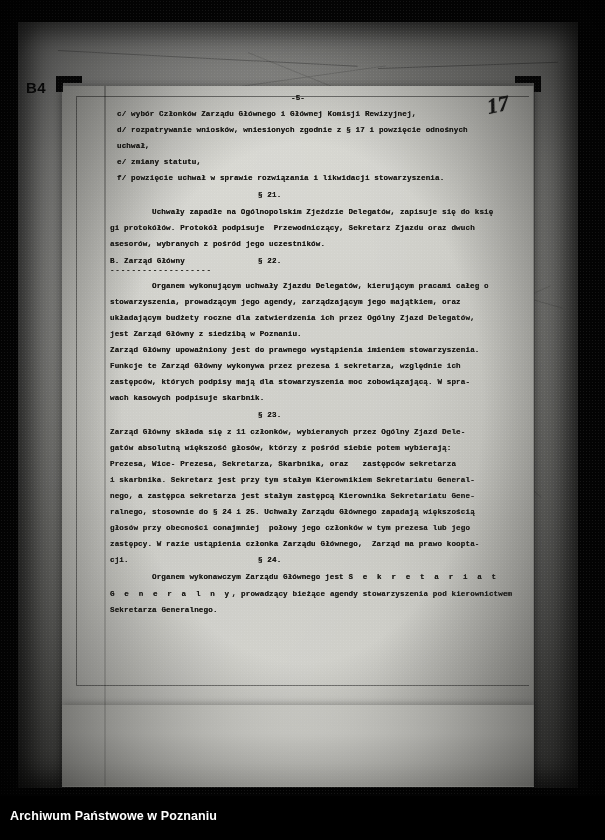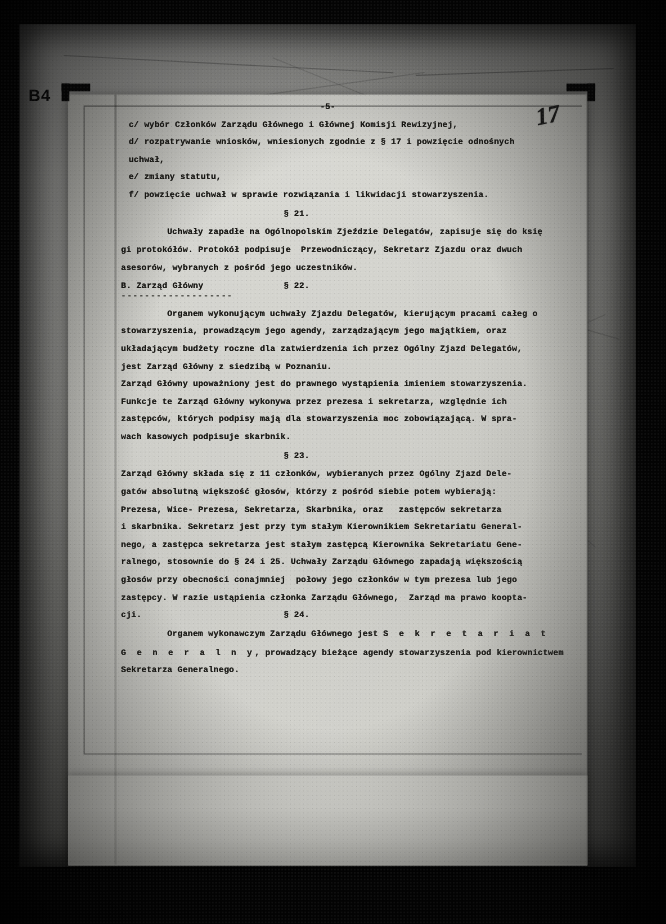--- a/index.html
+++ b/index.html
@@ -158,13 +158,16 @@
       </div>
     <div class="dashrule" id="rule" style="left: 48px; top: 180px;">-------------------</div>
   </div>
 
   <div class="folio">17</div>
 
   <div class="softfocus"></div>
   <div class="grain"></div>
   <div class="vignette"></div>
 
+  <div class="wm">
+    <span>Archiwum Państwowe w Poznaniu</span>
+  </div>
 </div>
 
 </body></html>

